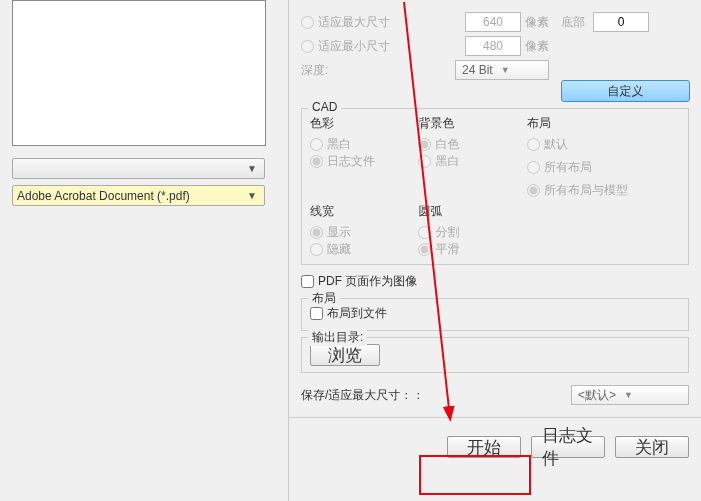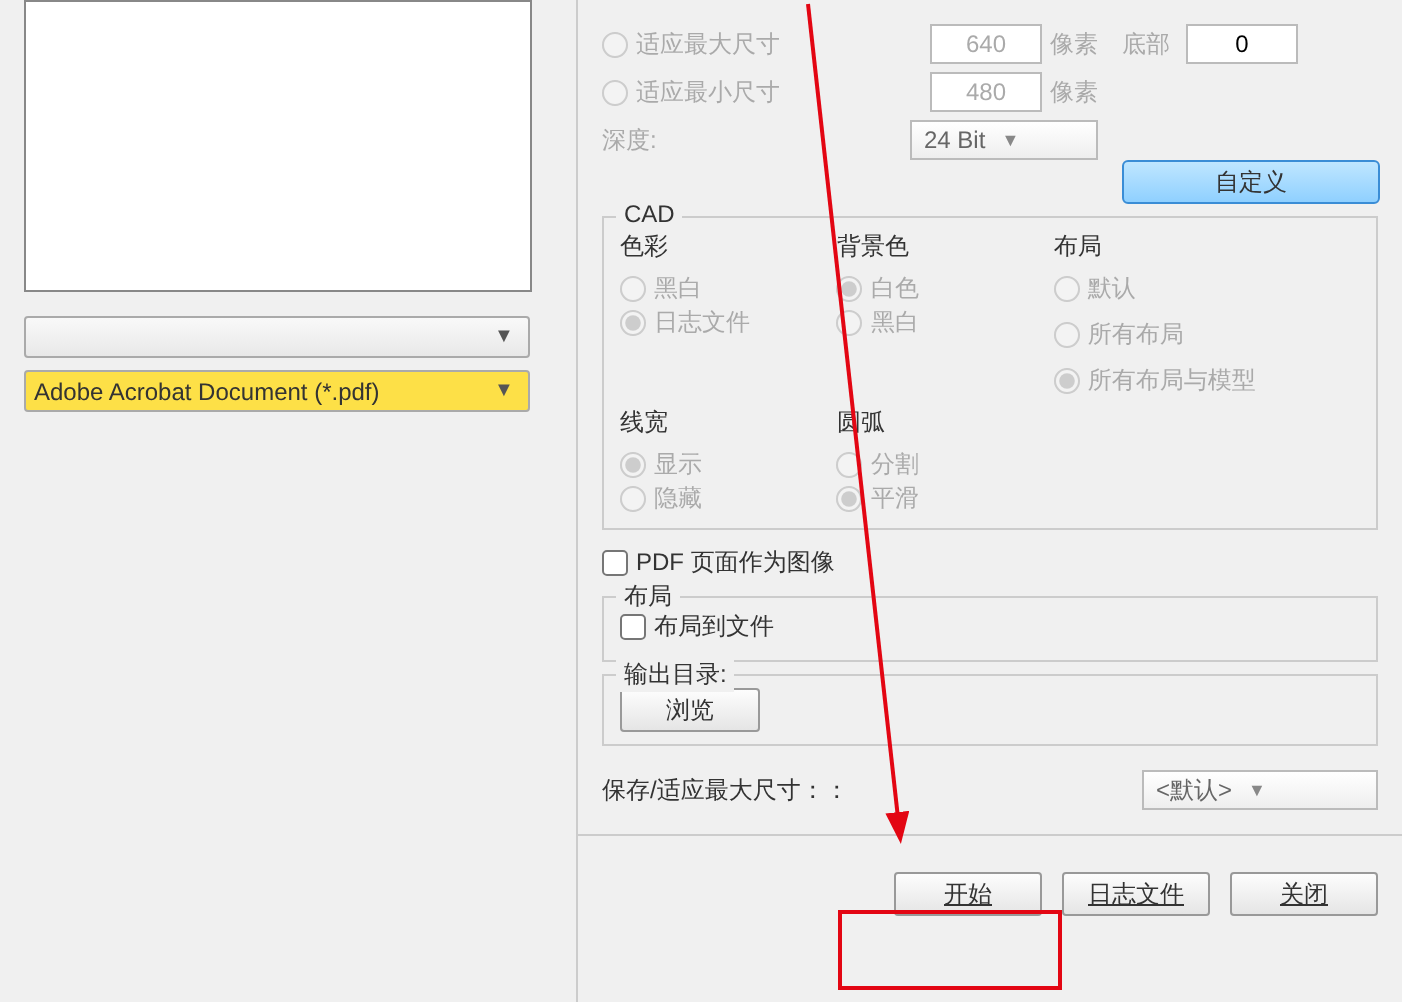--- a/index.html
+++ b/index.html
@@ -1,18 +1,18 @@
 <!DOCTYPE html>
 <html><head>
 <meta charset="utf-8">
 <style>
 * { box-sizing: border-box; margin: 0; padding: 0; }
 body { font-family: "Microsoft YaHei", sans-serif; font-size: 12px; color: #333; background: #f0f0f0; width: 701px; height: 501px; overflow: hidden; position: relative; }
 .preview-box { position: absolute; left: 12px; top: 0; width: 254px; height: 146px; background: #fff; border: 1px solid #888; }
-.dropdown { position: absolute; height: 21px; background: #fde047; border: 1px solid #aaa; border-radius: 2px; display: flex; align-items: center; padding: 0 4px; }
+.dropdown { position: absolute; height: 21px; background: #fef9c3; border: 1px solid #aaa; border-radius: 2px; display: flex; align-items: center; padding: 0 4px; }
 .dropdown .arrow { margin-left: auto; width: 16px; text-align: center; color: #555; font-size: 10px; }
 .drop1 { left: 12px; top: 158px; width: 253px; background: linear-gradient(#f9f9f9,#e8e8e8); }
 .drop2 { left: 12px; top: 185px; width: 253px; }
 .right-panel { position: absolute; left: 288px; top: 0; width: 413px; height: 501px; background: #f0f0f0; border-left: 1px solid #ccc; }
 .row { display: flex; align-items: center; margin: 4px 0; min-height: 20px; }
 .radio-item { display: flex; align-items: center; margin-right: 8px; }
 .radio-item input { margin-right: 4px; }
 .disabled { color: #aaa; }
 .num-input { width: 56px; height: 20px; border: 1px solid #bbb; background: #fff; text-align: center; font-size: 12px; }
 .unit { color: #aaa; margin-left: 4px; }
@@ -20,21 +20,21 @@
 .combo .arr { margin-left: 8px; font-size: 9px; color: #888; }
 .btn-custom { width: 129px; height: 22px; background: linear-gradient(#bfe6ff,#8fd0ff); border: 1px solid #3a8dd6; border-radius: 3px; display: flex; align-items: center; justify-content: center; }
 .fieldset { border: 1px solid #ccc; margin: 6px 12px 0 12px; padding: 6px 8px; position: relative; }
 .fieldset-title { position: absolute; top: -9px; left: 6px; background: #f0f0f0; padding: 0 4px; font-size: 12px; }
 .cad-cols { display: flex; gap: 10px; }
 .cad-col { flex: 1; }
 .col-title { margin-bottom: 4px; }
 .cb-row { display: flex; align-items: center; margin: 8px 12px; }
 .cb-row input { margin-right: 4px; }
 .text-input { height: 20px; border: 1px solid #aaa; background: #fff; padding: 0 4px; font-size: 12px; }
-.btn { height: 22px; border: 1px solid #999; background: linear-gradient(#fdfdfd,#e5e5e5); border-radius: 2px; display: inline-flex; align-items: center; justify-content: center; padding: 0 10px; font-size: 12px; }
+.btn { height: 22px; border: 1px solid #999; background: linear-gradient(#fdfdfd,#e5e5e5); border-radius: 2px; display: inline-flex; align-items: center; justify-content: center; padding: 0 10px; font-size: 17px; }
 .highlight-start { position: absolute; border: 2px solid #e30613; }
 .arrow-svg { position: absolute; left: 402px; top: 0; pointer-events: none; }
 </style>
 </head>
 <body>
 
 <div class="preview-box"></div>
 
 <div class="dropdown drop1">
   <span></span>
@@ -174,21 +174,21 @@
   </div>
 
   <div style="display:flex; align-items:center; margin:12px;">
     <span>保存/适应最大尺寸：：</span>
     <div style="margin-left:auto;padding-left:31px;"><div class="combo" style="width:118px;">
           <span>&lt;默认&gt;</span>
           <span class="arr">▼</span>
         </div></div>
   </div>
 
-  <div style="border-top:1px solid #ccc; margin:12px 0 0 0; padding:18px 12px; display:flex; justify-content:flex-end; gap:10px;text-decoration:underline;">
+  <div style="border-top:1px solid #ccc; margin:12px 0 0 0; padding:18px 12px; display:flex; justify-content:flex-end; gap:10px;">
     <div class="btn" style="width:74px;">
         <span>开始</span>
       </div>
     <div class="btn" style="width:74px;justify-content:center;">
         <span>日志文件</span>
       </div>
     <div class="btn" style="width:74px;">
         <span>关闭</span>
       </div>
   </div>

